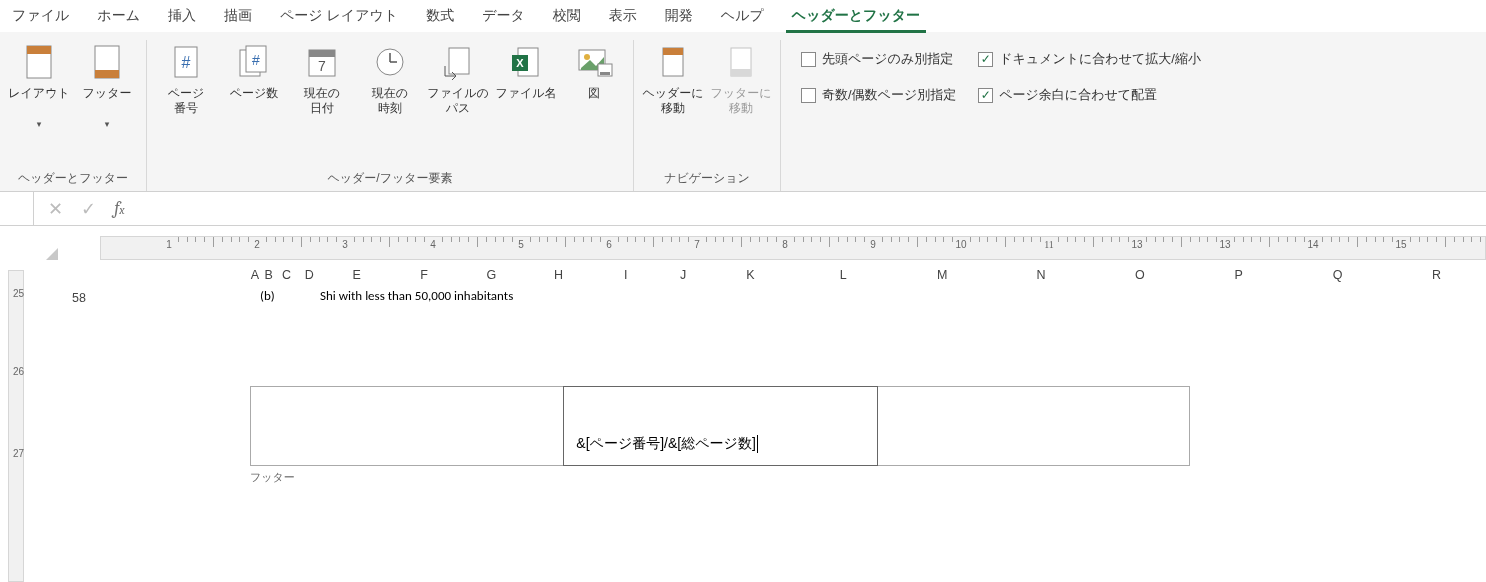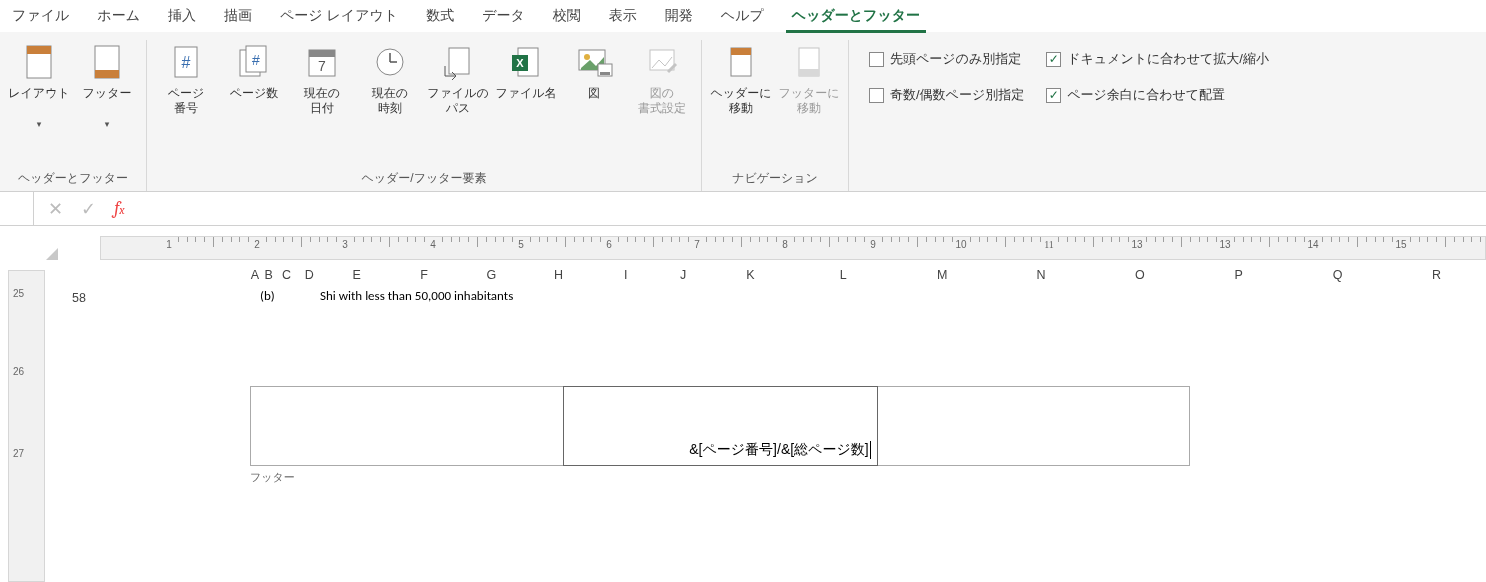--- a/index.html
+++ b/index.html
@@ -117,21 +117,21 @@
     border-right: 1px solid #d0d0d0;
     display:flex;align-items:center;justify-content:space-between;
     padding:0 6px;
     font-size: 14px;
   }
   .namebox .dd { font-size:9px;color:#666; }
   .fx-spacer{ width:34px; height:100%; border-right:1px solid #d0d0d0;}
   .fx-btns {
     display:flex;align-items:center;gap:18px;padding:0 14px;color:#bcbcbc;font-size:18px;
   }
-  .fx-btns .fx { font-style: italic; font-family: "Cambria", serif; color:#ef4444;}
+  .fx-btns .fx { font-style: italic; font-family: "Cambria", serif; color:#737373;}
   .fxinput { flex:1; height:100%; padding:0 8px; border:none; outline:none; font-size:14px;}
   
   .sheet-wrap {
     position: relative;
     height: calc(100% - 32px - 160px - 34px);
     background:#fff;
     overflow:hidden;
   }
   
   .ruler-h {
@@ -148,21 +148,21 @@
   .ruler-h .num{ position:absolute; top:2px; font-size:10px; transform:translateX(-50%);}
   .ruler-h .minor{
     position:absolute;top:0;width:1px;height:6px;background:#9e9e9e;
   }
   
   .ruler-v {
     position:absolute;
     left: 8px;
     top: 44px;
     bottom: 0;
-    width: 37px;
+    width: 16px;
     background:#f1f1f1;
     border:1px solid #d6d6d6;
   }
   .ruler-v .num{
     position:absolute; left:4px; font-size:10px; color:#666; transform:translateY(-50%);
   }
   
   .colhdrs{
     position:absolute;
     left: 250px;
@@ -210,22 +210,22 @@
     width:940px;
     height:80px;
     border:1px solid #aaa;
     display:flex;
   }
   .footer-box .third{
     flex:1;
     border-right:1px solid #aaa;
     display:flex;
     align-items:flex-end;
-    justify-content:flex-end;
-    padding:6px;
+    justify-content:flex-start;
+    padding:12px;
   }
   .footer-box .third:last-child{border-right:none;}
   .footer-box .active{
     border:1.5px solid #666;
     margin:-1px;
   }
   .footer-box .content{
     font-size:14px;
     font-family:"Meiryo","Yu Gothic",sans-serif;
     color:#000;
@@ -374,31 +374,20 @@
         <div class="ico">
           <svg width="40" height="40" viewBox="0 0 40 40">
               <rect x="5" y="8" width="26" height="20" fill="#fff" stroke="#888"></rect>
               <circle cx="13" cy="15" r="3" fill="#e0b040"></circle>
               <polyline points="7,26 16,18 22,24 30,15 30,28 7,28" fill="#6aa06a" stroke="none"></polyline>
               <rect x="24" y="22" width="14" height="12" fill="#fff" stroke="#888"></rect>
               <rect x="26" y="30" width="10" height="3" fill="#888"></rect>
             </svg>
         </div>
         <div class="lbl">図</div>
-      </div>
-      <div class="bigbtn disabled">
-        <div class="ico">
-          <svg width="36" height="40" viewBox="0 0 36 40">
-              <rect x="6" y="8" width="24" height="20" fill="#fff" stroke="#c4c4c4"></rect>
-              <polyline points="8,26 15,18 21,24 28,15" fill="none" stroke="#c4c4c4"></polyline>
-              <line x1="24" y1="30" x2="32" y2="22" stroke="#c4c4c4" stroke-width="3"></line>
-            </svg>
-        </div>
-        <div class="lbl" style="white-space:pre-line">図の
-書式設定</div>
       </div>
     </div>
     <div class="group-label">ヘッダー/フッター要素</div>
   </div>
 
   <div class="group">
     <div class="group-body">
       <div class="bigbtn">
         <div class="ico">
           <svg width="36" height="40" viewBox="0 0 36 40">

